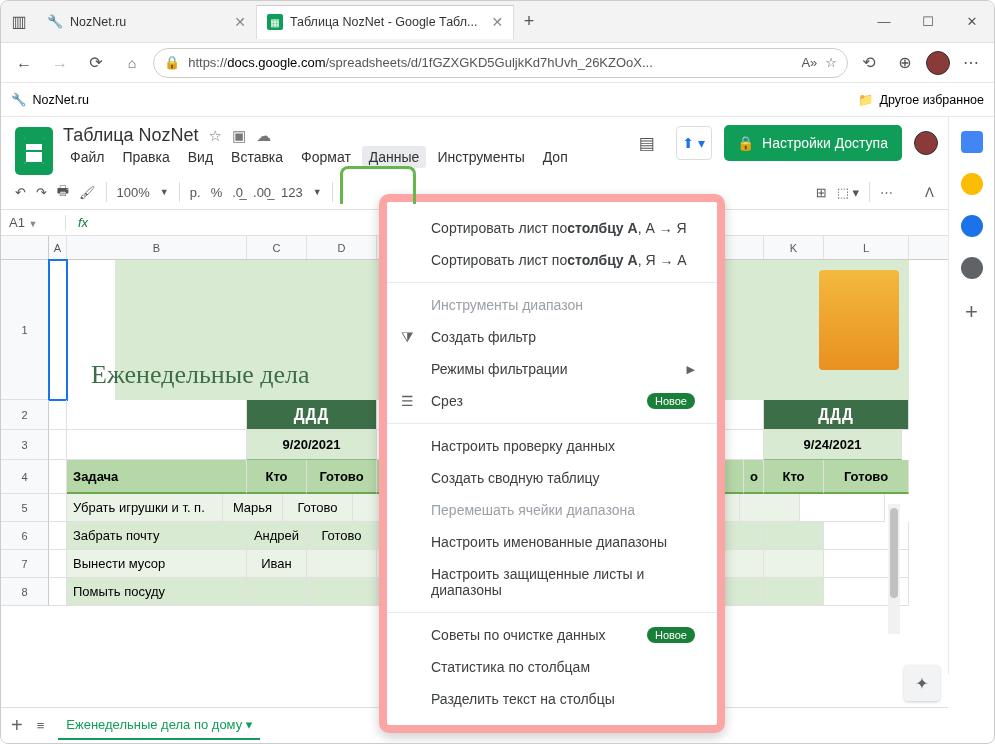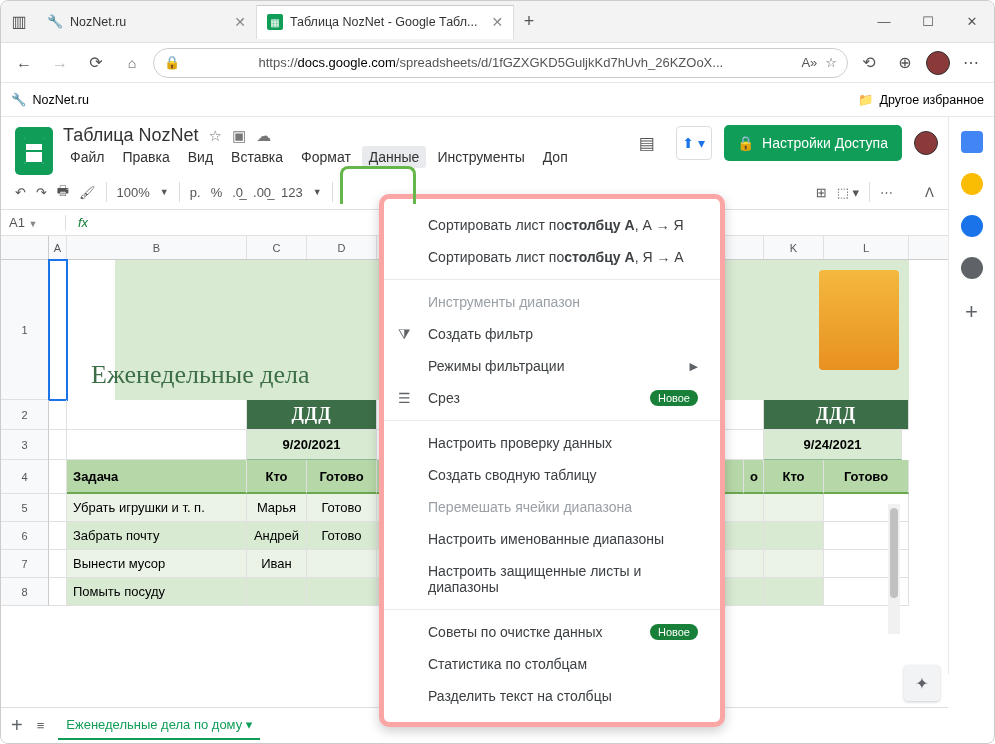--- a/index.html
+++ b/index.html
@@ -9,21 +9,21 @@
 .tab { display: flex; align-items: center; height: 34px; padding: 0 10px; border-right: 1px solid #ddd; background: #f3f3f3; font-size: 12.5px; color: #333; gap: 7px; min-width: 220px; }
 .tab.active { background: #fff; border-top: 1px solid #ccc; }
 .tab .fav { width: 16px; height: 16px; display: flex; align-items: center; justify-content: center; font-size: 13px; }
 .tab .close { color: #888; font-size: 14px;}
 .new-tab { width: 30px; text-align: center; color: #555; font-size: 18px; }
 .win-ctl { margin-left: auto; display: flex; }
 .win-ctl div { width: 44px; height: 40px; display: flex; align-items: center; justify-content: center; color: #555; font-size: 13px;}
 .addrbar { height: 40px; display: flex; align-items: center; padding: 0 8px; gap: 6px; border-bottom: 1px solid #e8e8e8; }
 .addrbar .btn { width: 30px; height: 30px; display: flex; align-items: center; justify-content: center; color: #555; font-size: 16px; border-radius: 4px;}
 .url-box { flex: 1; display: flex; align-items: center; height: 30px; border: 1px solid #ccc; border-radius: 15px; padding: 0 10px; gap: 8px; font-size: 13px; color: #555;}
-.url-box .url { flex: 1; white-space: nowrap; overflow: hidden; text-align: center; }
+.url-box .url { flex: 1; white-space: nowrap; overflow: hidden; }
 .avatar { width: 24px; height: 24px; border-radius: 50%; background: #8b3a3a; display: inline-block; border:1px solid #333;}
 .favbar { height: 34px; display: flex; align-items: center; padding: 0 10px; gap: 6px; font-size: 12.5px; border-bottom: 1px solid #e8e8e8;}
 .favbar .spacer { flex: 1; }
 .favbar .folder-ico { color: #f4b93f; }
 .docs-area { display: flex; }
 .docs-main { flex: 1; position: relative; }
 .side-panel { width: 46px; border-left: 1px solid #e8e8e8; display: flex; flex-direction: column; align-items: center; gap: 20px; padding-top: 14px;}
 .side-icon { width: 22px; height: 22px; border-radius: 4px; }
 .docs-header { display: flex; align-items: flex-start; padding: 8px 10px 0 14px; gap: 10px;}
 .sheets-logo { width: 38px; height: 48px; background: #0f9d58; border-radius: 5px; display: flex; align-items: center; justify-content: center; margin-top: 2px;}
@@ -45,33 +45,33 @@
 .namebox { width: 65px; padding: 0 8px; font-size: 13px; color: #555; border-right: 1px solid #e0e0e0;}
 .fx { padding: 0 12px; color: #15803d; font-style: italic; font-size: 13px;}
 .grid-wrap { position: relative; height: 438px; overflow: hidden;}
 .col-headers { display: flex; height: 24px; background: #f8f9fa; border-bottom: 1px solid #ccc; font-size: 11px; color: #555;}
 .corner { width: 48px; border-right: 1px solid #ccc;}
 .ch { border-right: 1px solid #e0e0e0; display: flex; align-items: center; justify-content: center;}
 .grid-body { position: relative; }
 .row { display: flex; }
 .rh { width: 48px; background: #f8f9fa; border-right: 1px solid #ccc; border-bottom: 1px solid #e0e0e0; display:flex; align-items:center; justify-content:center; font-size:11px; color:#555;}
 .cell { border-right: 1px solid #e0e0e0; border-bottom: 1px solid #e0e0e0; display:flex; align-items:center; padding: 0 6px; font-size:13px;}
-.hdr-band { background: #3c6e47; color: #fff; font-weight: bold; font-size: 18px; justify-content:center; font-family: Liberation Serif, serif; letter-spacing:1px;}
+.hdr-band { background: #3c6e47; color: #fff; font-weight: bold; font-size: 18px; justify-content:center; font-family: Liberation Mono, monospace; letter-spacing:1px;}
 .date-band { background: #d9ead3; font-weight: bold; justify-content:center; border-bottom:1px solid #8bb88f;}
 .task-hdr { background: #b6d7a8; font-weight: bold; border-bottom: 2px solid #6aa84f;}
 .task-row { background: #eaf3e6;}
 .task-row.alt { background: #d9ead3;}
 .big-row { height: 140px;}
 .sel-cell { outline: 2px solid #1a73e8; outline-offset: -1px; background:#fff;}
 .title-text { position:absolute; left:72px; top:124px; font-size:26px; color:#3c6e47; font-family: Georgia, serif;}
 .banner { position:absolute; left:48px; top:0; right:0; height:140px; background:#d9ead3;}
 .curtain { position:absolute; right:10px; top:10px; width:80px; height:100px; background:linear-gradient(#f4b93f,#e89020); border-radius:4px;}
 .sheet-tabs { position:absolute; bottom:0; left:0; right:46px; height:36px; border-top:1px solid #ddd; display:flex; align-items:center; padding: 0 10px; gap:14px; background:#fff; font-size:13px;}
 .sheet-tab { color:#0f9d58; font-weight:500; padding: 6px 8px; border-bottom:2px solid #0f9d58;}
-.dropdown { position:absolute; left:378px; top:193px; width:346px; background:#fff; border:5px solid #fca5a5; border-radius:10px; box-shadow:0 4px 12px rgba(0,0,0,0.2); padding: 10px 0; z-index:100;}
+.dropdown { position:absolute; left:378px; top:193px; width:346px; background:#fff; border:8px solid #fca5a5; border-radius:10px; box-shadow:0 4px 12px rgba(0,0,0,0.2); padding: 10px 0; z-index:100;}
 .dd-green-highlight { position:absolute; left:339px; top:165px; width:76px; height:38px; border:3px solid #65b74c; border-bottom:none; border-radius:8px 8px 0 0; z-index:101;}
 .dd-item { padding: 8px 22px 8px 44px; font-size:14px; color:#3c4043; position:relative; display:flex; align-items:center;}
 .dd-item.disabled { color:#9aa0a6; }
 .dd-sep { height:1px; background:#e8eaed; margin:6px 0;}
 .dd-icon { position:absolute; left:14px; font-size:14px; color:#5f6368;}
 .dd-badge { margin-left:auto; background:#188038; color:#fff; font-size:11px; padding:2px 8px; border-radius:10px; font-weight:500;}
 .dd-arrow { margin-left:auto; color:#5f6368; font-size:11px;}
 .explore-fab { position:absolute; right:54px; bottom:42px; width:36px; height:36px; background:#f1f3f4; border-radius:4px; box-shadow:0 1px 3px rgba(0,0,0,0.2); display:flex; align-items:center; justify-content:center; color:#5f6368;}
 .scrollbar-v { position:absolute; right:48px; top:268px; width:12px; bottom:40px; background:#f1f1f1;}
 .scrollbar-v::after{content:''; position:absolute; left:2px; top:4px; width:8px; height:90px; background:#c1c1c1; border-radius:4px;}
@@ -241,21 +241,21 @@
         <div class="cell task-hdr" style="width:70px;justify-content:center">Готово</div>
         <div class="cell task-hdr" style="width:367px"></div>
         <div class="cell task-hdr" style="width:20px">о</div>
         <div class="cell task-hdr" style="width:60px;justify-content:center">Кто</div>
         <div class="cell task-hdr" style="width:85px;justify-content:center">Готово</div>
       </div>
 
       <div class="row" style="height:28px">
         <div class="rh">5</div>
         <div class="cell" style="width:18px"></div>
-        <div class="cell task-row" style="width:180px">Убрать игрушки и т. п.</div>
+        <div class="cell task-row" style="width:156px">Убрать игрушки и т. п.</div>
         <div class="cell task-row" style="width:60px;justify-content:center">Марья</div>
         <div class="cell task-row" style="width:70px;justify-content:center">Готово</div>
         <div class="cell task-row" style="width:387px"></div>
         <div class="cell task-row" style="width:60px"></div>
         <div class="cell task-row" style="width:85px;background:#fff"></div>
       </div>
       <div class="row" style="height:28px">
         <div class="rh">6</div>
         <div class="cell" style="width:18px"></div>
         <div class="cell task-row alt" style="width:180px">Забрать почту</div>

